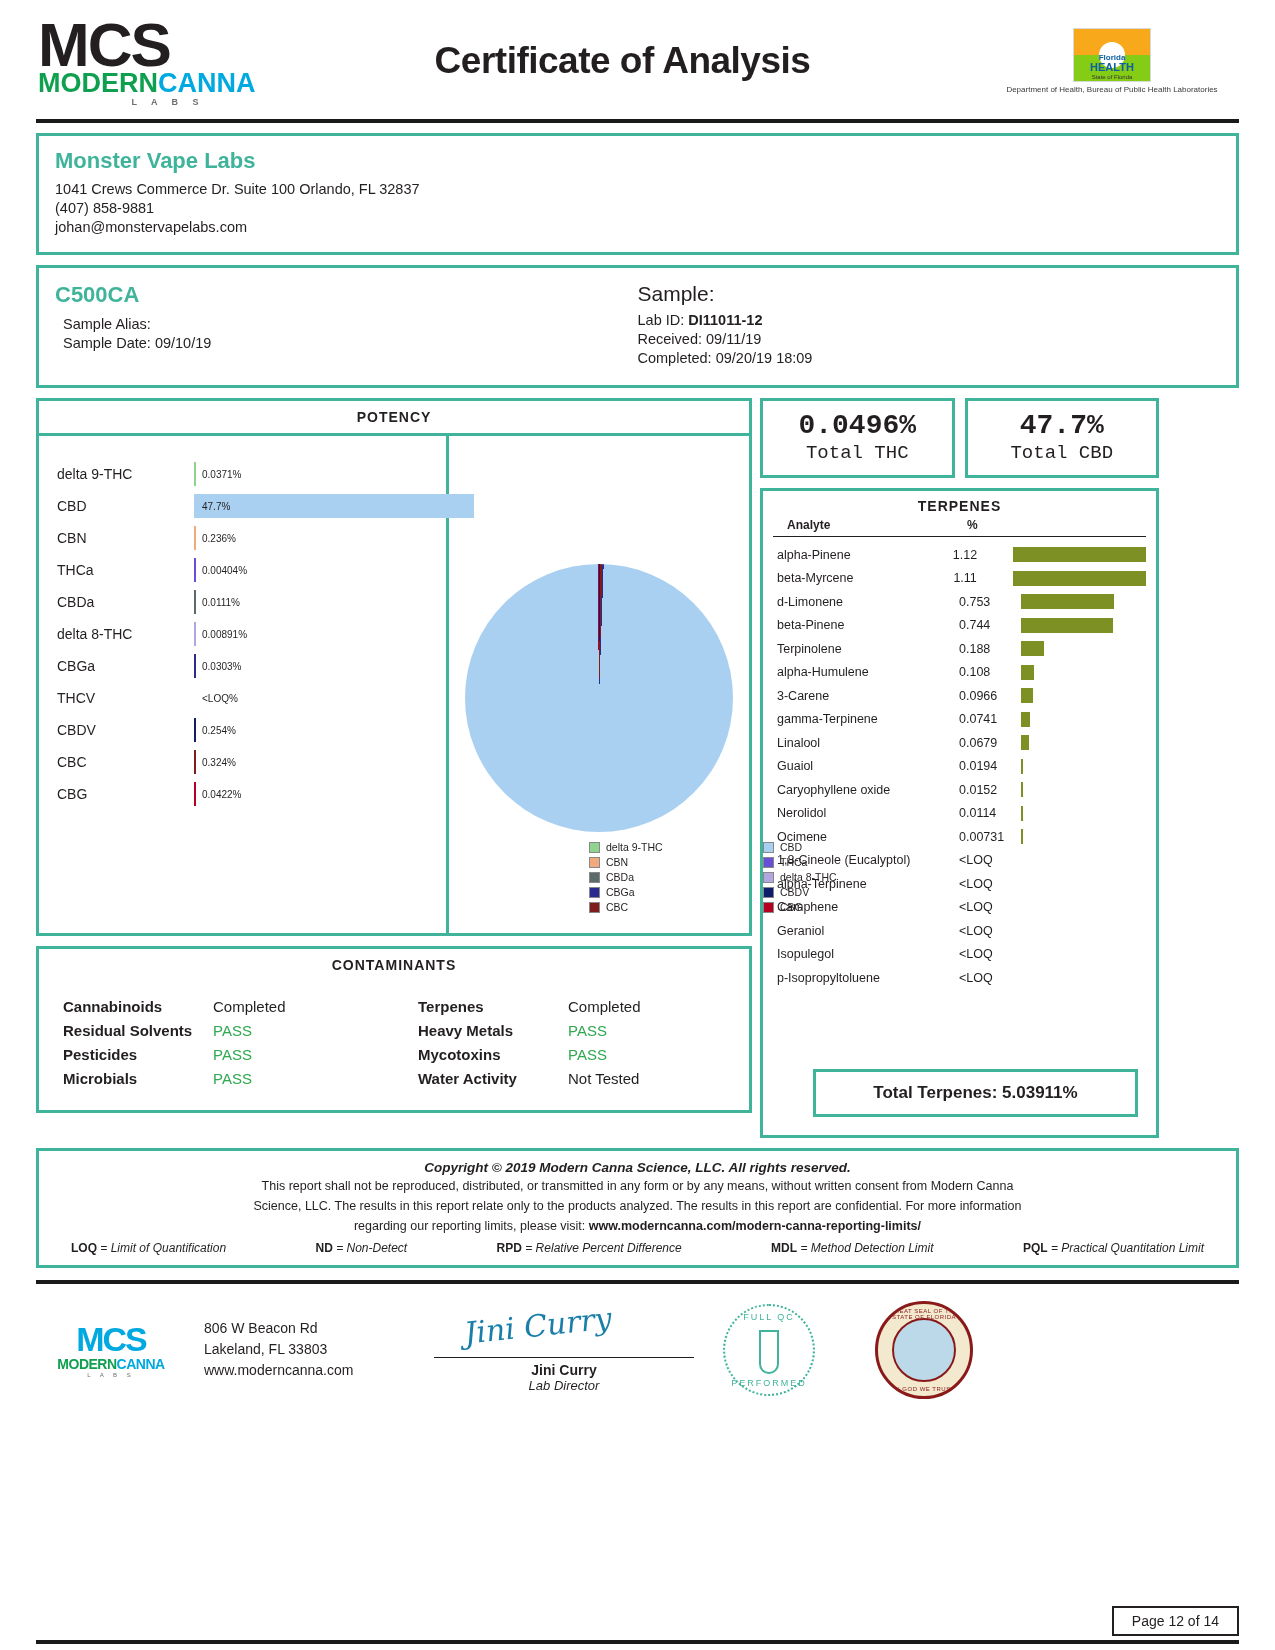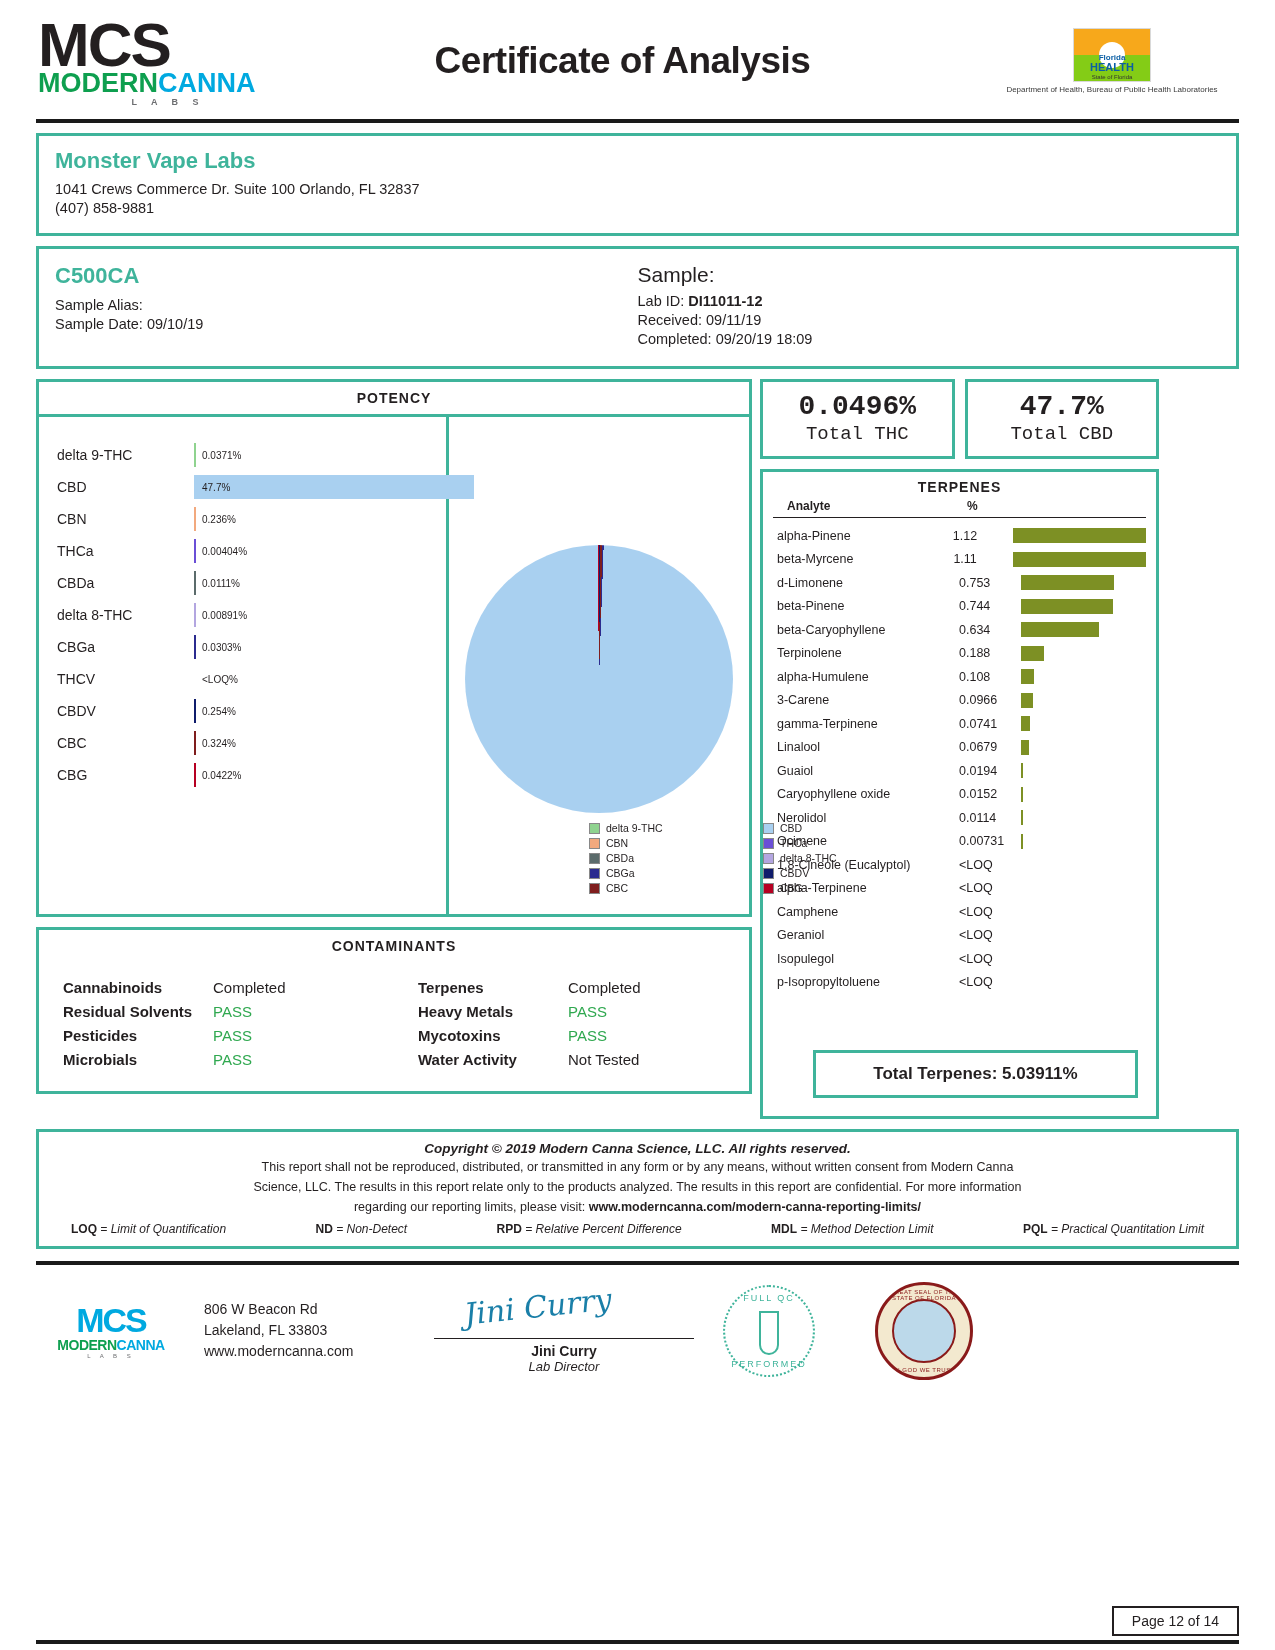--- a/index.html
+++ b/index.html
@@ -46,21 +46,21 @@
 
   
   .panel { border: 3px solid #3fb49b; margin: 10px 8px 0 8px; background: #fff; }
   .client { padding: 12px 16px 14px 16px; }
   .client-name { color: #3fb49b; font-size: 22px; font-weight: bold; margin-bottom: 7px; }
   .client-line { font-size: 14.5px; margin: 3px 0; color: #231f20; }
 
   .sample { display: flex; padding: 14px 16px 16px 16px; }
   .sample-left { width: 50%; }
   .sample-id { color: #3fb49b; font-size: 22px; font-weight: bold; margin-bottom: 8px; }
-  .sample-left .line { font-size: 14.5px; margin: 3px 0; }
+  .sample-left .line { font-size: 14.5px; margin: 3px 8px; }
   .sample-right { width: 50%; }
   .sample-head { font-size: 21px; margin-bottom: 6px; }
   .sample-right .line { font-size: 14.5px; margin: 3px 0; }
   .sample-right .line b { font-weight: bold; }
 
   
   .main { display: flex; margin: 0 8px; }
   .col-left { width: 716px; }
   .col-right { width: 399px; margin-left: 8px; }
 
@@ -203,20 +203,21 @@
       </div>
       <div class="fl-dept">Department of Health, Bureau of Public Health Laboratories</div>
     </div>
   </div>
   <div class="rule-thick"></div>
 
   <div class="panel client">
     <div class="client-name">Monster Vape Labs</div>
     <div class="client-line">1041 Crews Commerce Dr. Suite 100 Orlando,  FL 32837</div>
     <div class="client-line">(407) 858-9881</div>
+    <div class="client-line">johan@monstervapelabs.com</div>
   </div>
 
   <div class="panel sample">
     <div class="sample-left">
       <div class="sample-id">C500CA</div>
       <div class="line">Sample Alias:</div>
       <div class="line">Sample Date: 09/10/19</div>
     </div>
     <div class="sample-right">
       <div class="sample-head">Sample:</div>
@@ -417,25 +418,20 @@
               <span class="terp-name">d-Limonene</span>
               <span class="terp-val">0.753</span>
               <span class="terp-bar" style="width:92.78035714285714px"></span>
             </div>
             <div class="terp-row">
               <span class="terp-name">beta-Pinene</span>
               <span class="terp-val">0.744</span>
               <span class="terp-bar" style="width:91.67142857142856px"></span>
             </div>
             <div class="terp-row">
-              <span class="terp-name">beta-Caryophyllene</span>
-              <span class="terp-val">0.634</span>
-              <span class="terp-bar" style="width:78.11785714285715px"></span>
-            </div>
-            <div class="terp-row">
               <span class="terp-name">Terpinolene</span>
               <span class="terp-val">0.188</span>
               <span class="terp-bar" style="width:23.16428571428571px"></span>
             </div>
             <div class="terp-row">
               <span class="terp-name">alpha-Humulene</span>
               <span class="terp-val">0.108</span>
               <span class="terp-bar" style="width:13.307142857142855px"></span>
             </div>
             <div class="terp-row">

